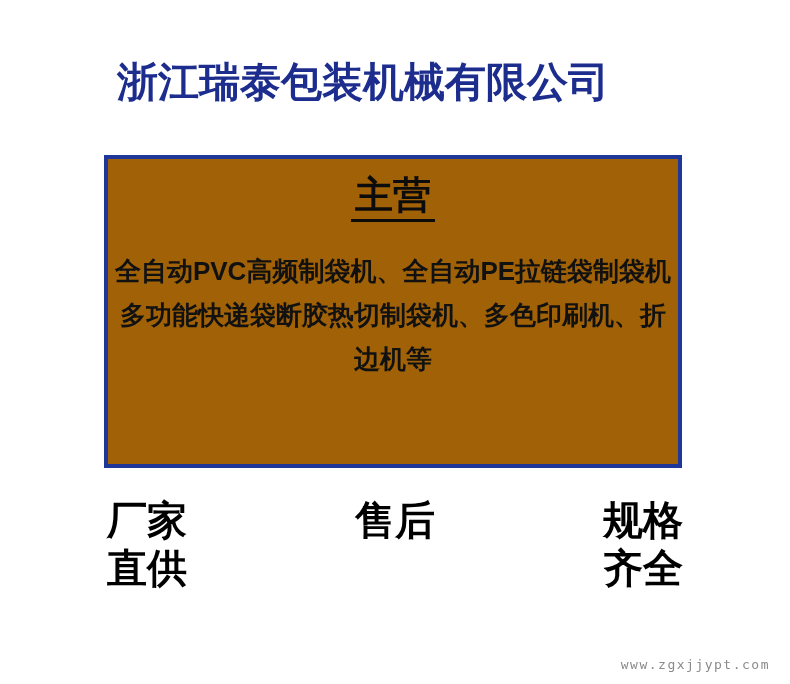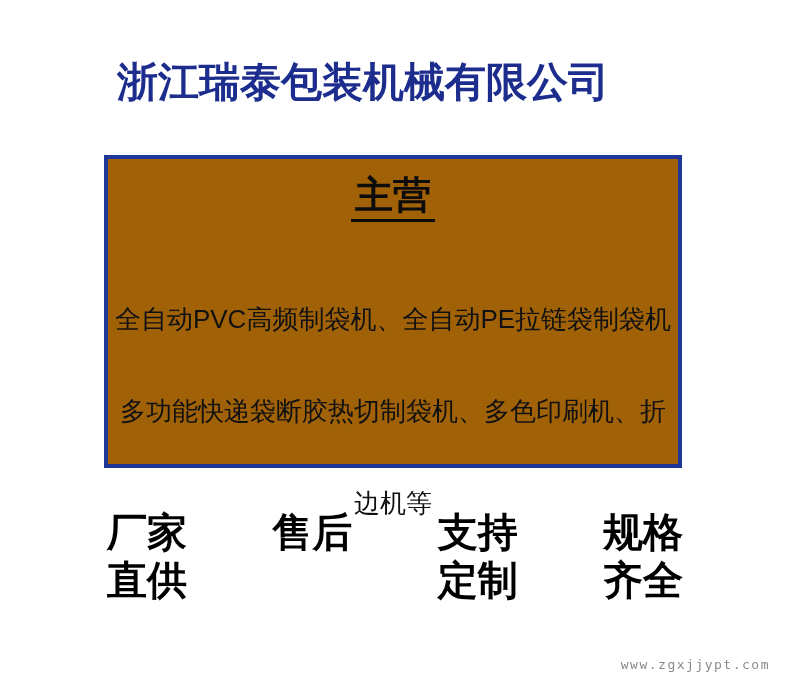--- a/index.html
+++ b/index.html
@@ -59,31 +59,30 @@
   .product-lines {
     position: absolute;
     top: 90px;
     left: 6px;
     right: 6px;
     text-align: center;
   }
   .product-line {
     font-size: 26px;
     line-height: 44px;
-    font-weight: normal;
+    font-weight: bold;
     color: #111111;
     white-space: nowrap;
-    margin-top: 48px;
   }
 
   
   .features {
     position: absolute;
     left: 105px;
-    top: 508px;
+    top: 496px;
     width: 580px;
     display: flex;
     justify-content: space-between;
   }
   .feature {
     text-align: center;
     min-width: 84px;
   }
   .feature-line {
     font-size: 40px;
@@ -123,22 +122,18 @@
 
 <div class="features">
   <div class="feature">
     <div class="feature-line">厂家</div>
     <div class="feature-line">直供</div>
   </div>
   <div class="feature">
     <div class="feature-line">售后</div>
   </div>
   <div class="feature">
-    <div class="feature-line">支持</div>
-    <div class="feature-line">定制</div>
-  </div>
-  <div class="feature">
     <div class="feature-line">规格</div>
     <div class="feature-line">齐全</div>
   </div>
 </div>
 
 <div class="watermark">www.zgxjjypt.com</div>
 
 </body></html>

